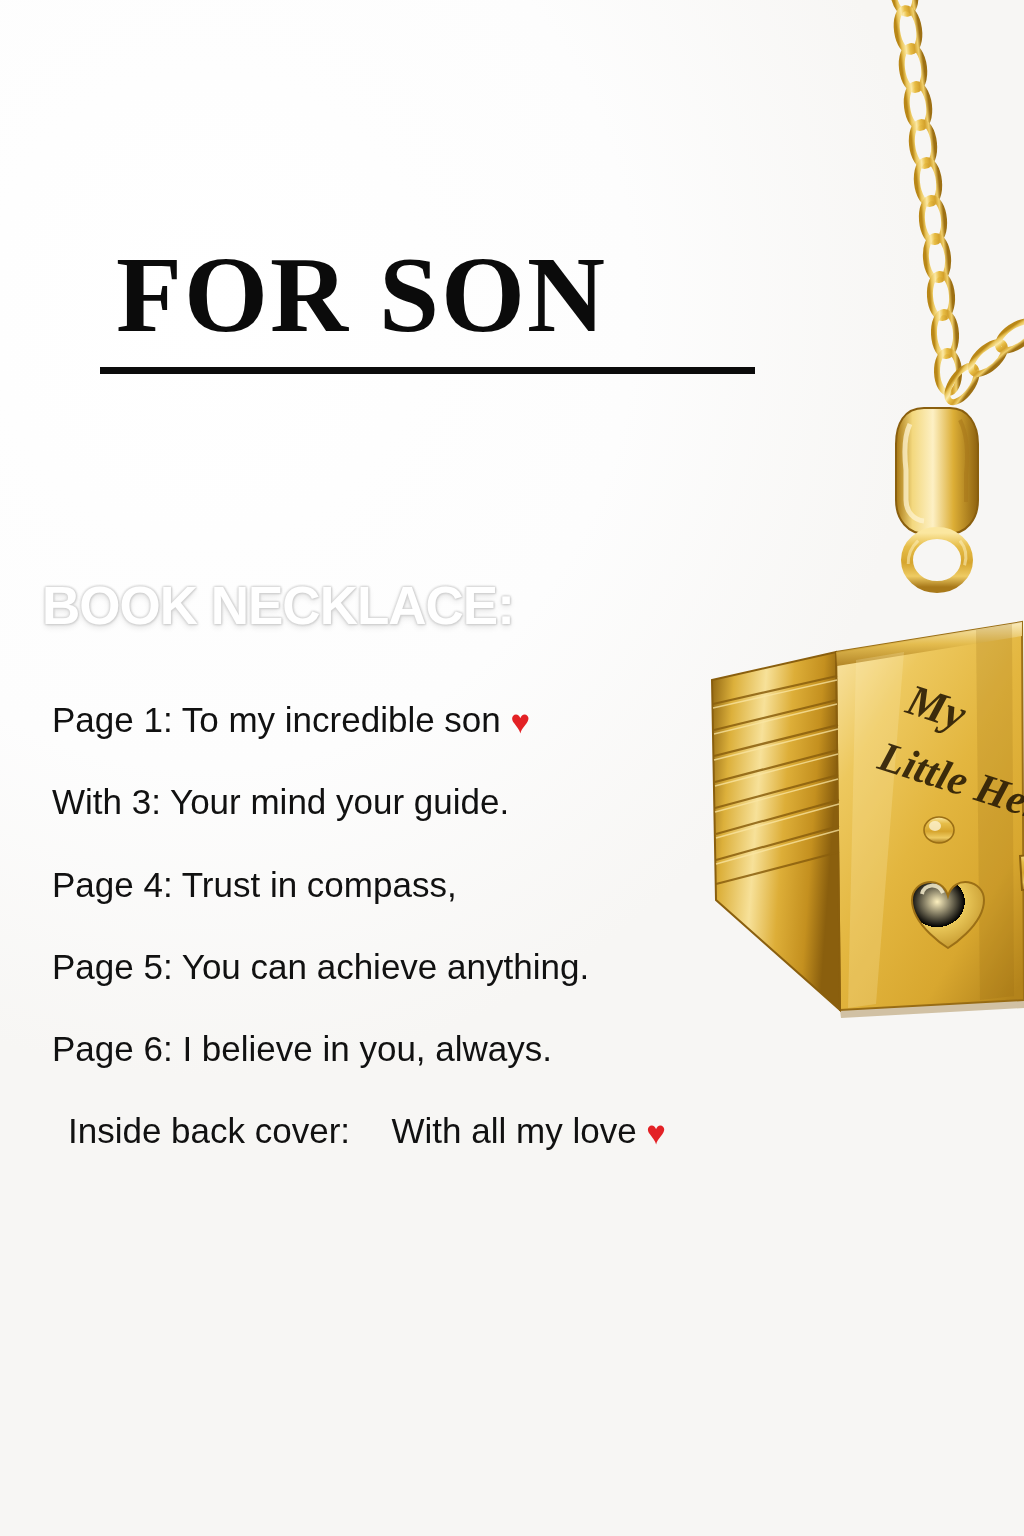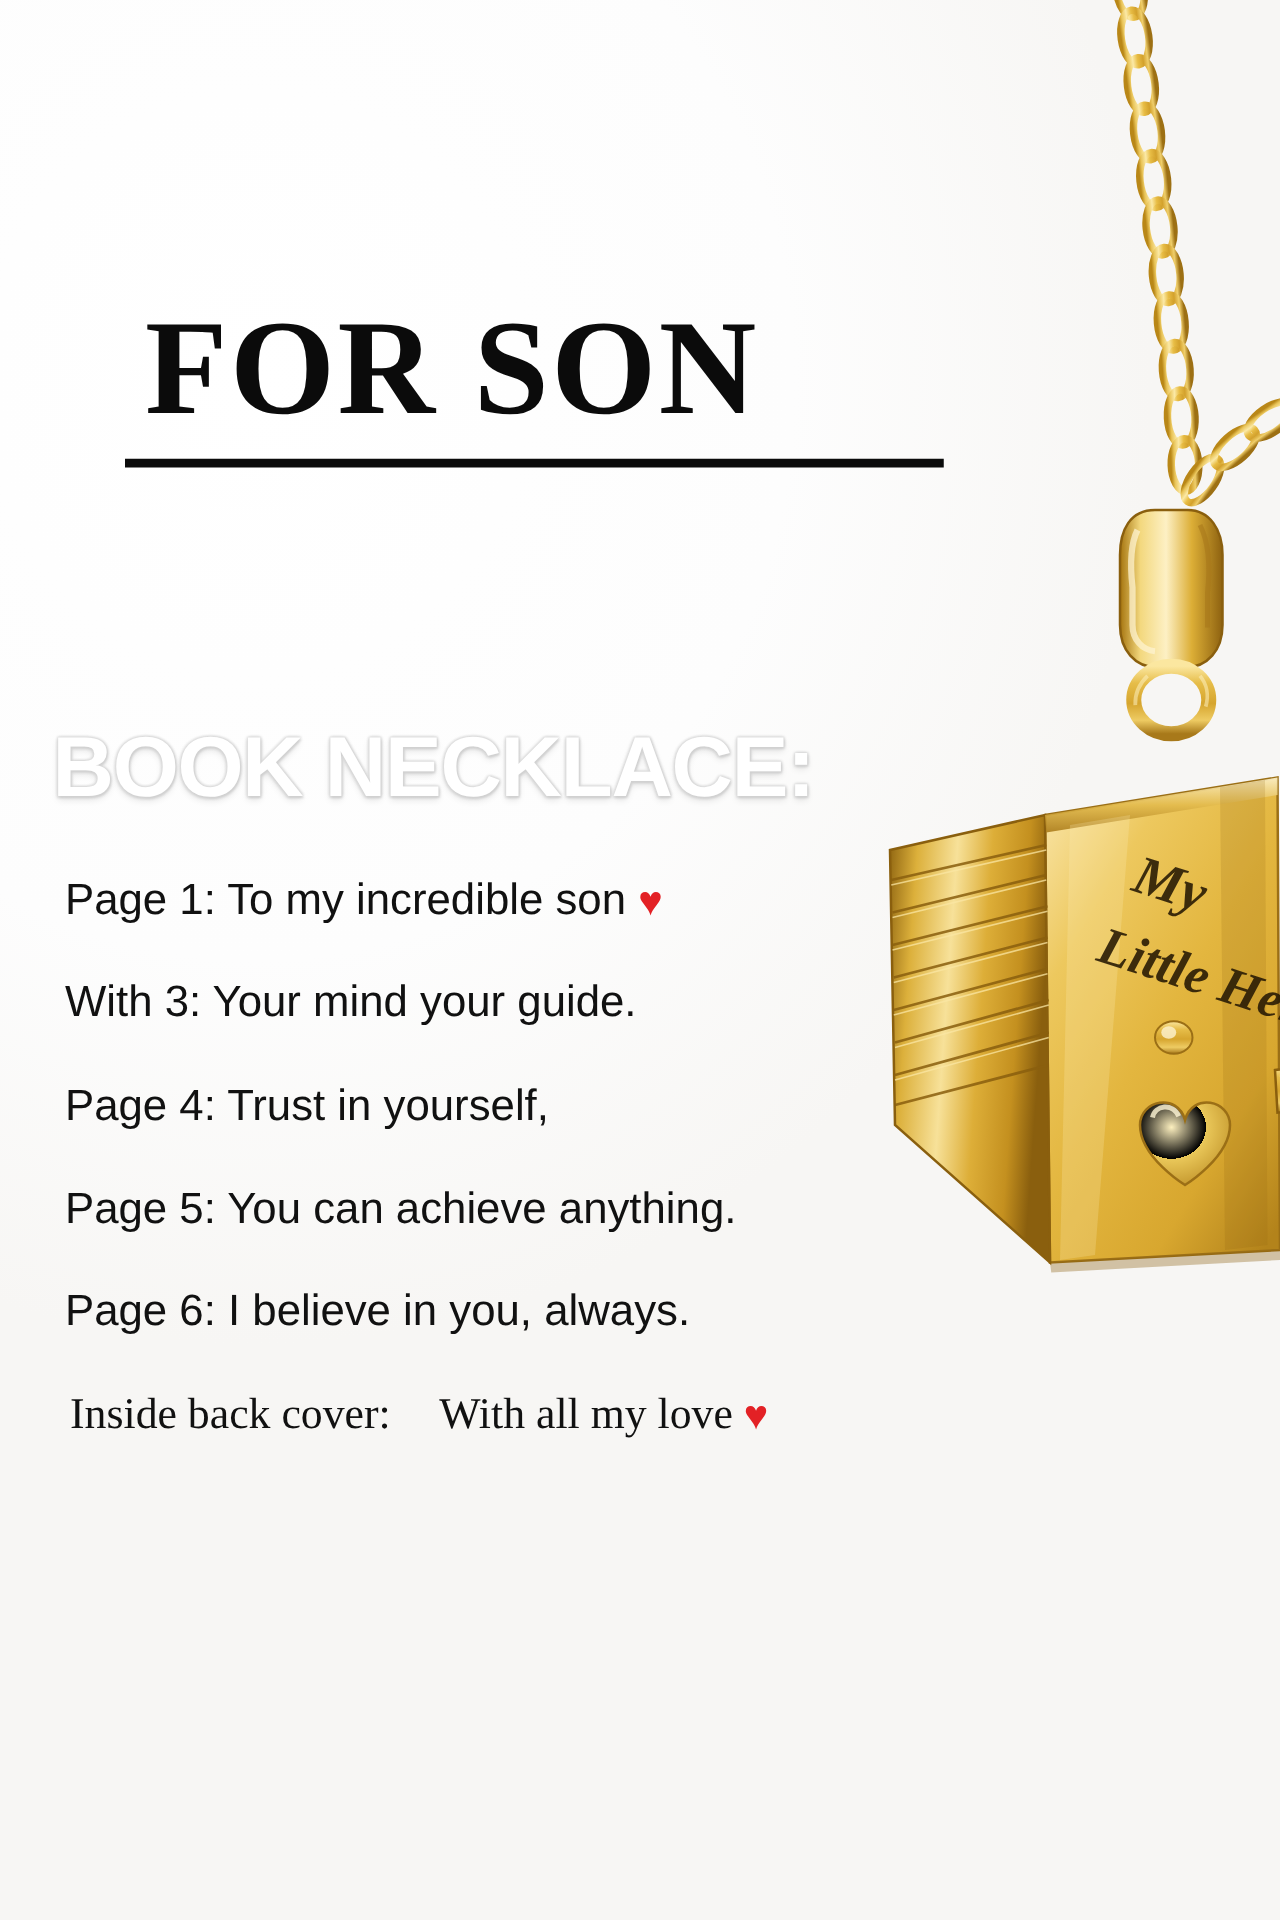--- a/index.html
+++ b/index.html
@@ -49,21 +49,21 @@
     width: 655px;
   }
 
   
   .subtitle {
     position: absolute;
     left: 42px;
     top: 575px;
     font-family: "Liberation Sans", sans-serif;
     font-weight: bold;
-    font-size: 68px;
+    font-size: 53px;
     letter-spacing: -1px;
     color: #ffffff;
     text-shadow:
       0 0 1px #d8d8d8,
       1px 1px 2px #cfcfcf,
       -1px 1px 2px #dcdcdc,
       1px -1px 2px #dcdcdc,
       -1px -1px 2px #e2e2e2,
       0 3px 6px rgba(0,0,0,0.10);
     margin: 0;
@@ -87,24 +87,24 @@
   }
   .page-line .lbl { }
   .page-line .txt { }
   .heart {
     color: #e32125;
     font-size: 33px;
     display: inline-block;
     transform: translateY(1px);
   }
   .inside-line {
-    font-family: Liberation Serif, serif;
+    font-family: Liberation Sans, sans-serif;
     font-size: 35px;
     color: #111111;
-    margin: 4px;
+    margin: 16px;
     white-space: nowrap;
   }
   .inside-line .gap { display: inline-block; width: 22px; }
 
   
   .necklace {
     position: absolute;
     right: 0;
     top: 0;
     width: 420px;
@@ -299,21 +299,21 @@
   </p>
 
 
   <p class="page-line">
     <span class="lbl">With 3:</span>
     <span class="txt">Your mind your guide.</span>
   </p>
 
   <p class="page-line">
     <span class="lbl">Page 4:</span>
-    <span class="txt">Trust in yourself,</span>
+    <span class="txt">Trust in compass,</span>
   </p>
 
   <p class="page-line">
     <span class="lbl">Page 5:</span>
     <span class="txt">You can achieve anything.</span>
   </p>
 
   <p class="page-line">
     <span class="lbl">Page 6:</span>
     <span class="txt">I believe in you, always.</span>

